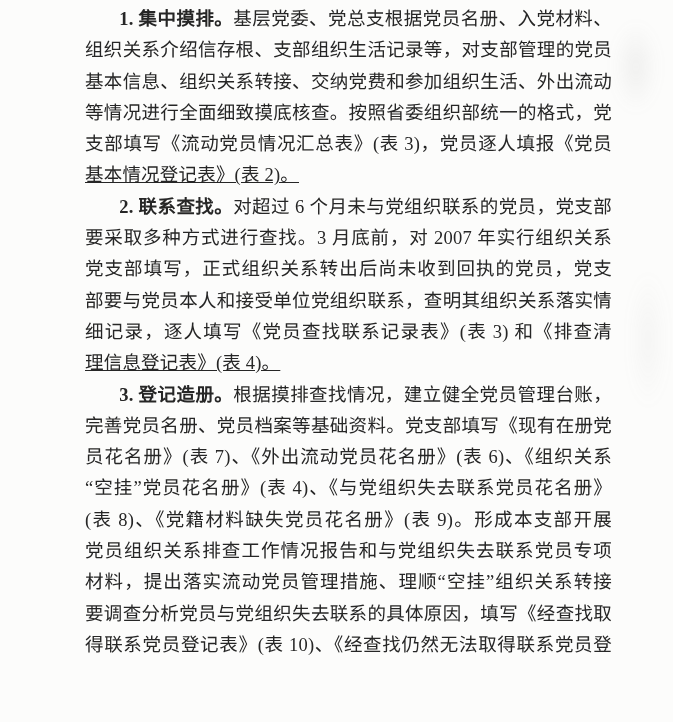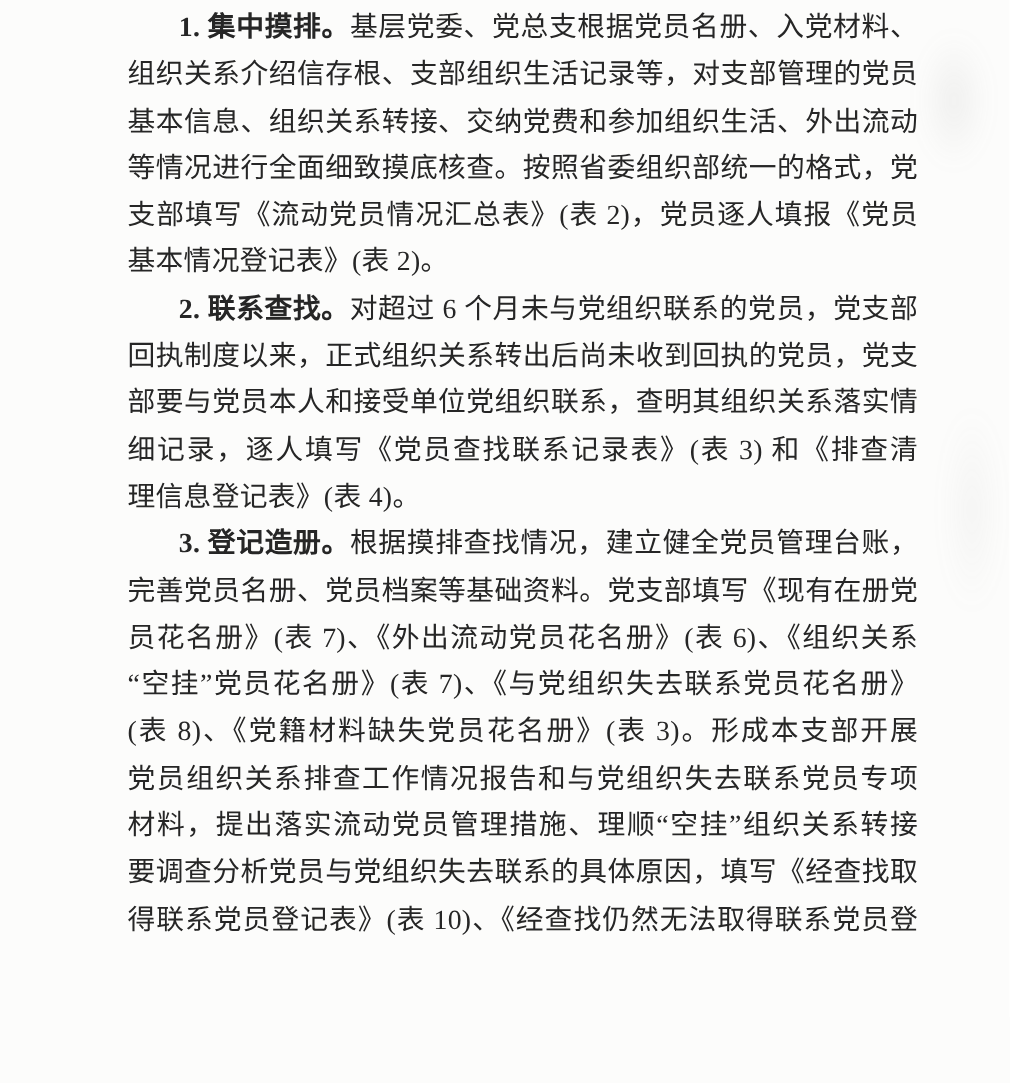--- a/index.html
+++ b/index.html
@@ -31,20 +31,21 @@
     overflow: hidden;
     white-space: nowrap;
     letter-spacing: 0.2px;
   }
   .line.indent {
     text-indent: 1.85em;
   }
   .line.short {
     text-align: center;
     text-align-last: left;
+    text-decoration: underline;
   }
   .heading {
     font-weight: 700;
   }
   
   .smudge {
     position: absolute;
     border-radius: 50%;
     filter: blur(7px);
     pointer-events: none;
@@ -64,33 +65,34 @@
 <div class="page">
   <div class="smudge a"></div>
   <div class="smudge b"></div>
 
   <div class="content">
 
     <div class="line indent"><span class="heading">1. 集中摸排。</span><span>基层党委、党总支根据党员名册、入党材料、</span></div>
     <div class="line">组织关系介绍信存根、支部组织生活记录等，对支部管理的党员</div>
     <div class="line">基本信息、组织关系转接、交纳党费和参加组织生活、外出流动</div>
     <div class="line">等情况进行全面细致摸底核查。按照省委组织部统一的格式，党</div>
-    <div class="line">支部填写《流动党员情况汇总表》(表 2)，党员逐人填报《党员</div>
+    <div class="line">支部填写《流动党员情况汇总表》(表 3)，党员逐人填报《党员</div>
     <div class="line short">基本情况登记表》(表 2)。</div>
 
     <div class="line indent"><span class="heading">2. 联系查找。</span><span>对超过 6 个月未与党组织联系的党员，党支部</span></div>
-    <div class="line">回执制度以来，正式组织关系转出后尚未收到回执的党员，党支</div>
+    <div class="line">要采取多种方式进行查找。3 月底前，对 2007 年实行组织关系</div>
+    <div class="line">党支部填写，正式组织关系转出后尚未收到回执的党员，党支</div>
     <div class="line">部要与党员本人和接受单位党组织联系，查明其组织关系落实情</div>
     <div class="line">细记录，逐人填写《党员查找联系记录表》(表 3) 和《排查清</div>
     <div class="line short">理信息登记表》(表 4)。</div>
 
     <div class="line indent"><span class="heading">3. 登记造册。</span><span>根据摸排查找情况，建立健全党员管理台账，</span></div>
     <div class="line">完善党员名册、党员档案等基础资料。党支部填写《现有在册党</div>
     <div class="line">员花名册》(表 7)、《外出流动党员花名册》(表 6)、《组织关系</div>
-    <div class="line">“空挂”党员花名册》(表 7)、《与党组织失去联系党员花名册》</div>
-    <div class="line">(表 8)、《党籍材料缺失党员花名册》(表 3)。形成本支部开展</div>
+    <div class="line">“空挂”党员花名册》(表 4)、《与党组织失去联系党员花名册》</div>
+    <div class="line">(表 8)、《党籍材料缺失党员花名册》(表 9)。形成本支部开展</div>
     <div class="line">党员组织关系排查工作情况报告和与党组织失去联系党员专项</div>
     <div class="line">材料，提出落实流动党员管理措施、理顺“空挂”组织关系转接</div>
     <div class="line">要调查分析党员与党组织失去联系的具体原因，填写《经查找取</div>
     <div class="line">得联系党员登记表》(表 10)、《经查找仍然无法取得联系党员登</div>
 
   </div>
 </div>
 
 </body></html>

